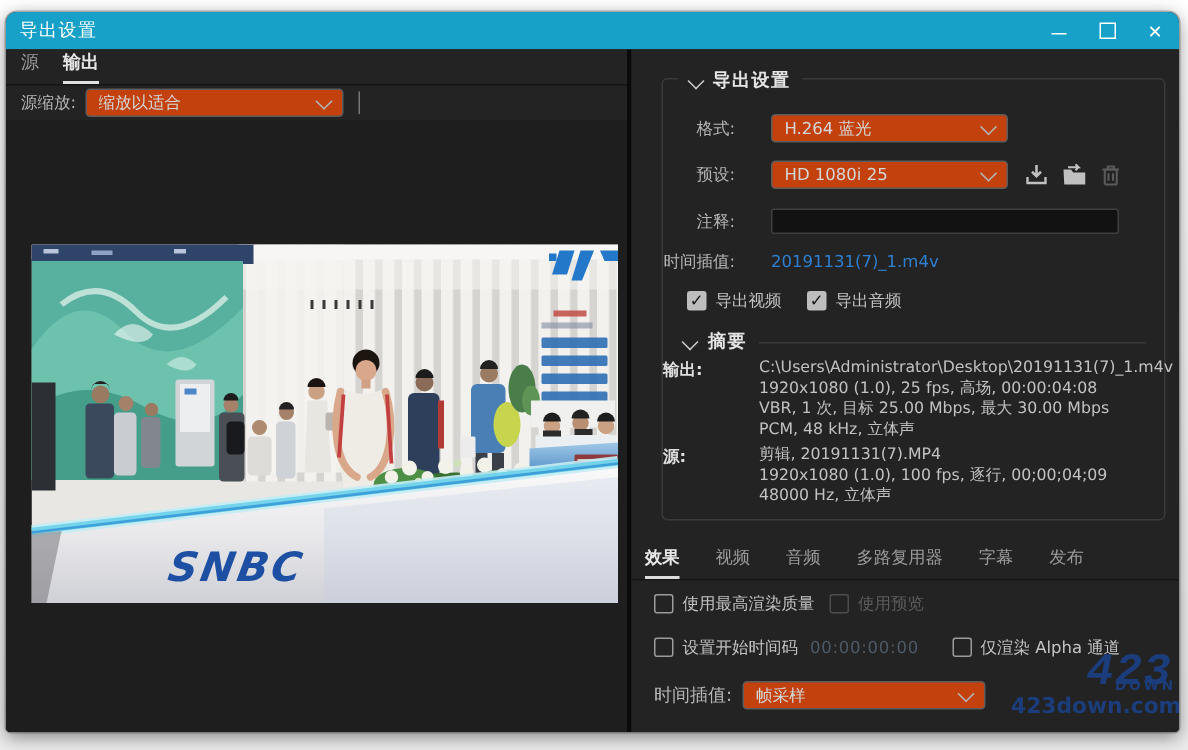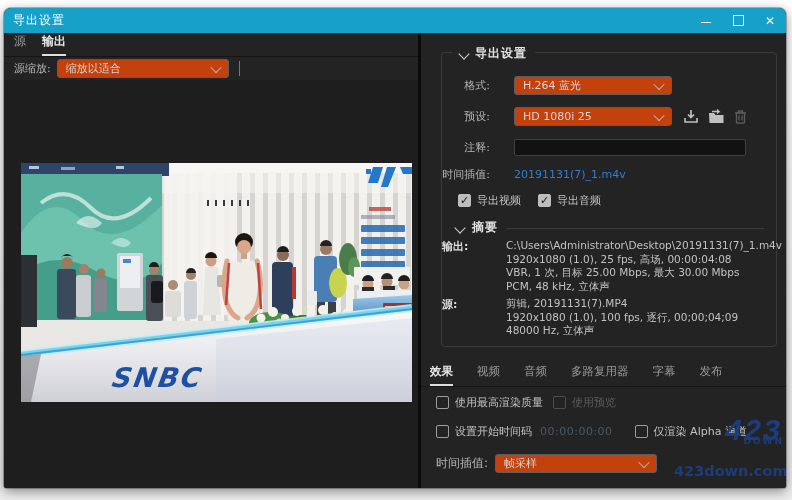--- a/index.html
+++ b/index.html
@@ -89,21 +89,21 @@
   .opt-row{position:absolute;left:0;right:0;display:flex;align-items:center;}
   .tc{font-size:11px;color:#4e5a66;margin-left:8px;letter-spacing:.5px;}
   .ti-label{font-size:12px;color:#b5b5b5;margin-right:7px;}
   
   .watermark{position:absolute;right:2px;bottom:10px;width:110px;text-align:right;
              color:#1c3d7c;line-height:1;pointer-events:none;}
   .wm-top{display:flex;justify-content:flex-end;align-items:flex-end;}
   .wm-big{font-size:30px;font-weight:bold;font-style:italic;letter-spacing:1px;
           font-family:Liberation Mono, monospace;}
   .wm-down{font-size:9px;font-weight:bold;letter-spacing:2px;margin-left:-38px;margin-bottom:1px;position:relative;}
-  .wm-site{font-size:14.5px;font-weight:bold;margin-top:17px;font-family:"DejaVu Sans","Liberation Sans",sans-serif;}
+  .wm-site{font-size:14.5px;font-weight:bold;margin-top:0px;font-family:"DejaVu Sans","Liberation Sans",sans-serif;}
 </style>
 </head>
 <body>
 
 <div class="window">
 
   <div class="titlebar">
     <span class="title">导出设置</span>
     <div class="win-controls">
       <span class="wc">

